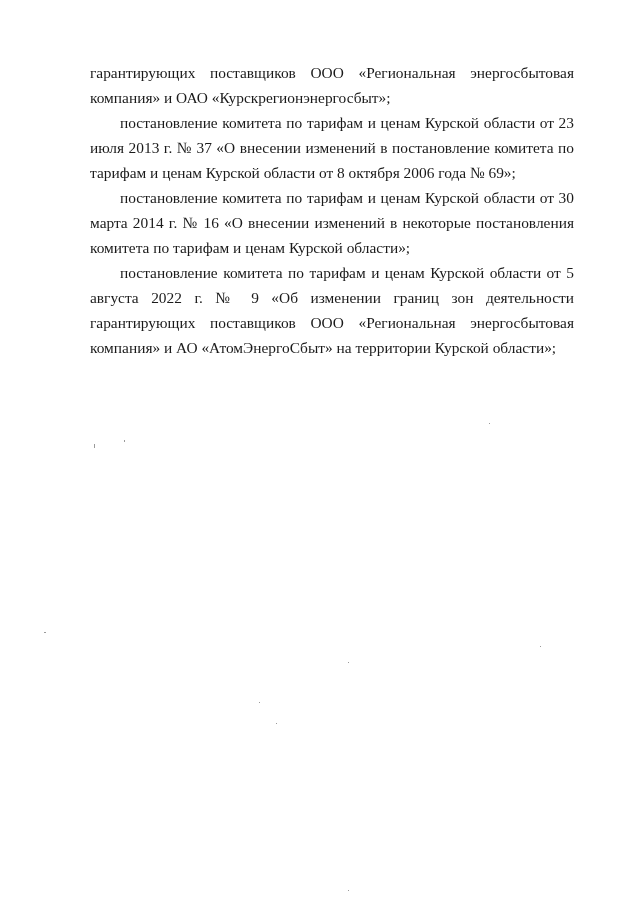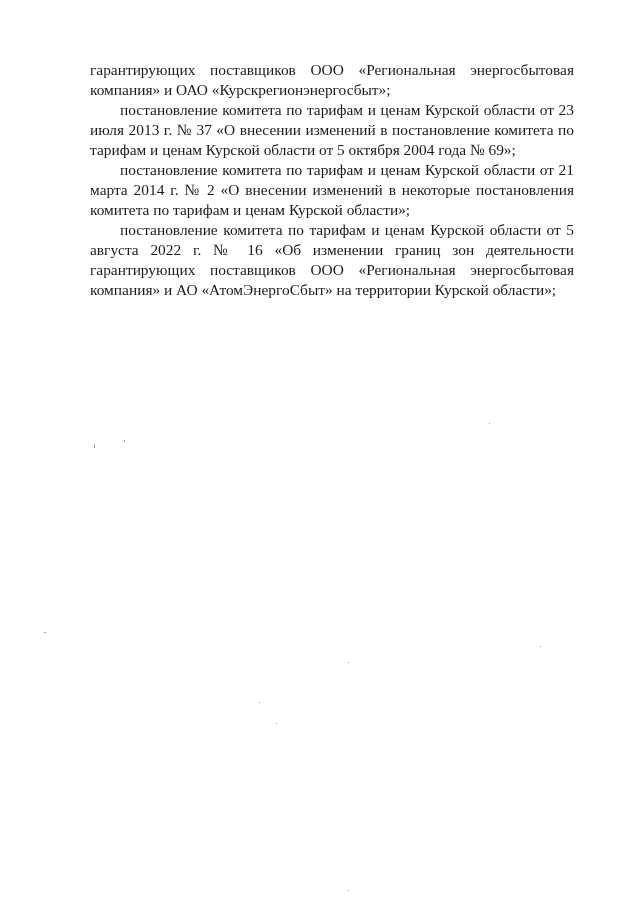--- a/index.html
+++ b/index.html
@@ -4,40 +4,40 @@
 <style>
   html, body { margin: 0; padding: 0; background: #ffffff; }
   body { width: 640px; height: 905px; position: relative; overflow: hidden; }
   .page {
     position: absolute;
     left: 90px;
     top: 60px;
     width: 484px;
     font-family: "Liberation Serif", serif;
     font-size: 15.4px;
-    line-height: 20px;
+    line-height: 25px;
     color: #1a1a1a;
   }
   .para {
     margin: 0;
     text-align: justify;
     text-indent: 30px;
     hyphens: none;
   }
   .para.cont { text-indent: 0; }
   .speck { position: absolute; background: #9a9a9a; }
 </style>
 </head>
 <body>
 
 <div class="page">
   <p class="para cont">гарантирующих поставщиков ООО «Региональная энергосбытовая компания» и ОАО «Курскрегионэнергосбыт»;</p>
-  <p class="para">постановление комитета по тарифам и ценам Курской области от 23 июля 2013 г. № 37 «О внесении изменений в постановление комитета по тарифам и ценам Курской области от 5 октября 2004 года № 69»;</p>
-  <p class="para">постановление комитета по тарифам и ценам Курской области от 21 марта 2014 г. № 2 «О внесении изменений в некоторые постановления комитета по тарифам и ценам Курской области»;</p>
-  <p class="para">постановление комитета по тарифам и ценам Курской области от 5 августа 2022 г. № 16 «Об изменении границ зон деятельности гарантирующих поставщиков ООО «Региональная энергосбытовая компания» и АО «АтомЭнергоСбыт» на территории Курской области»;</p>
+  <p class="para">постановление комитета по тарифам и ценам Курской области от 23 июля 2013 г. № 37 «О внесении изменений в постановление комитета по тарифам и ценам Курской области от 8 октября 2006 года № 69»;</p>
+  <p class="para">постановление комитета по тарифам и ценам Курской области от 30 марта 2014 г. № 16 «О внесении изменений в некоторые постановления комитета по тарифам и ценам Курской области»;</p>
+  <p class="para">постановление комитета по тарифам и ценам Курской области от 5 августа 2022 г. № 9 «Об изменении границ зон деятельности гарантирующих поставщиков ООО «Региональная энергосбытовая компания» и АО «АтомЭнергоСбыт» на территории Курской области»;</p>
 </div>
 
 <div class="speck" style="left:94px;top:444px;width:1px;height:4px;"></div>
 <div class="speck" style="left:124px;top:440px;width:1px;height:2px;"></div>
 <div class="speck" style="left:489px;top:423px;width:1px;height:1px;"></div>
 <div class="speck" style="left:44px;top:632px;width:2px;height:1px;"></div>
 <div class="speck" style="left:540px;top:646px;width:1px;height:1px;"></div>
 <div class="speck" style="left:348px;top:662px;width:1px;height:1px;"></div>
 <div class="speck" style="left:259px;top:702px;width:1px;height:1px;"></div>
 <div class="speck" style="left:276px;top:723px;width:1px;height:1px;"></div>

